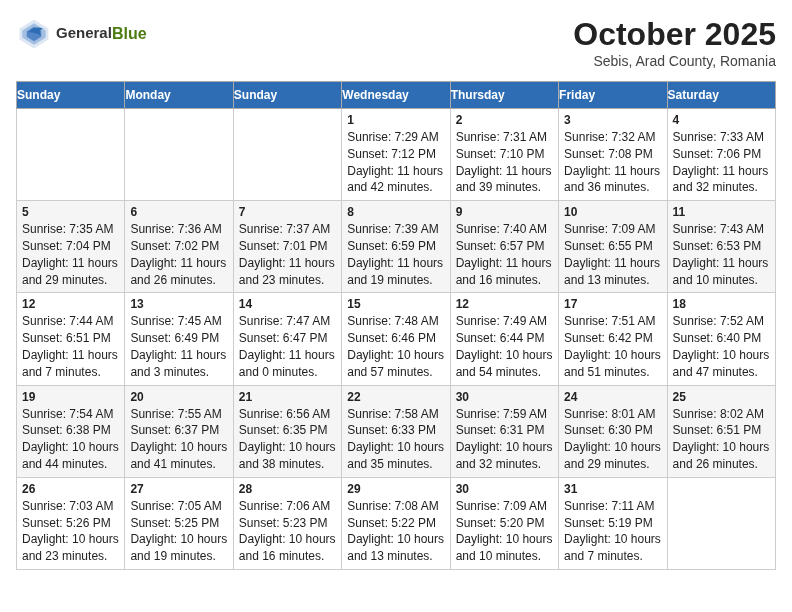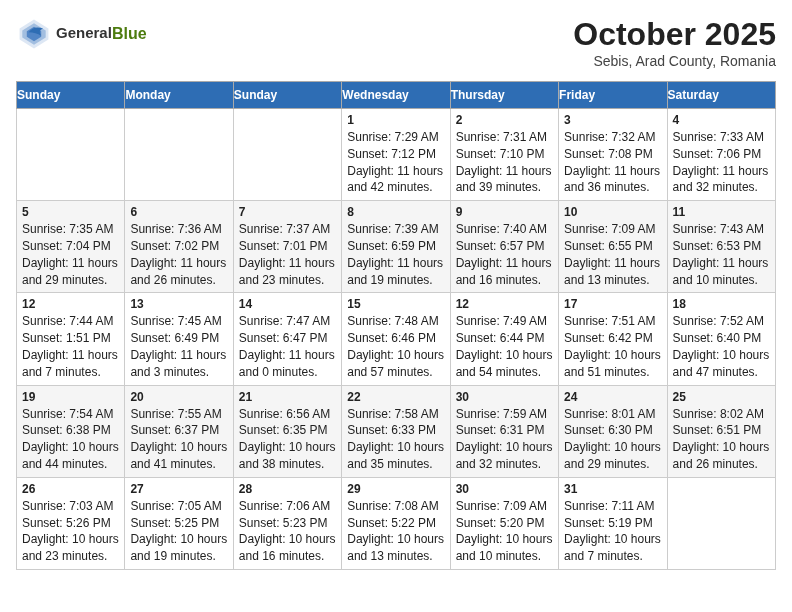--- a/index.html
+++ b/index.html
@@ -213,21 +213,21 @@
           <div class="day-info">Sunrise: 7:43 AM
 Sunset: 6:53 PM
 Daylight: 11 hours
 and 10 minutes.</div>
         </td>
       </tr>
       <tr class="row-odd">
         <td>
           <span class="day-num">12</span>
           <div class="day-info">Sunrise: 7:44 AM
-Sunset: 1:51 PM
+Sunset: 6:51 PM
 Daylight: 11 hours
 and 7 minutes.</div>
         </td>
         <td>
           <span class="day-num">13</span>
           <div class="day-info">Sunrise: 7:45 AM
 Sunset: 6:49 PM
 Daylight: 11 hours
 and 3 minutes.</div>
         </td>

